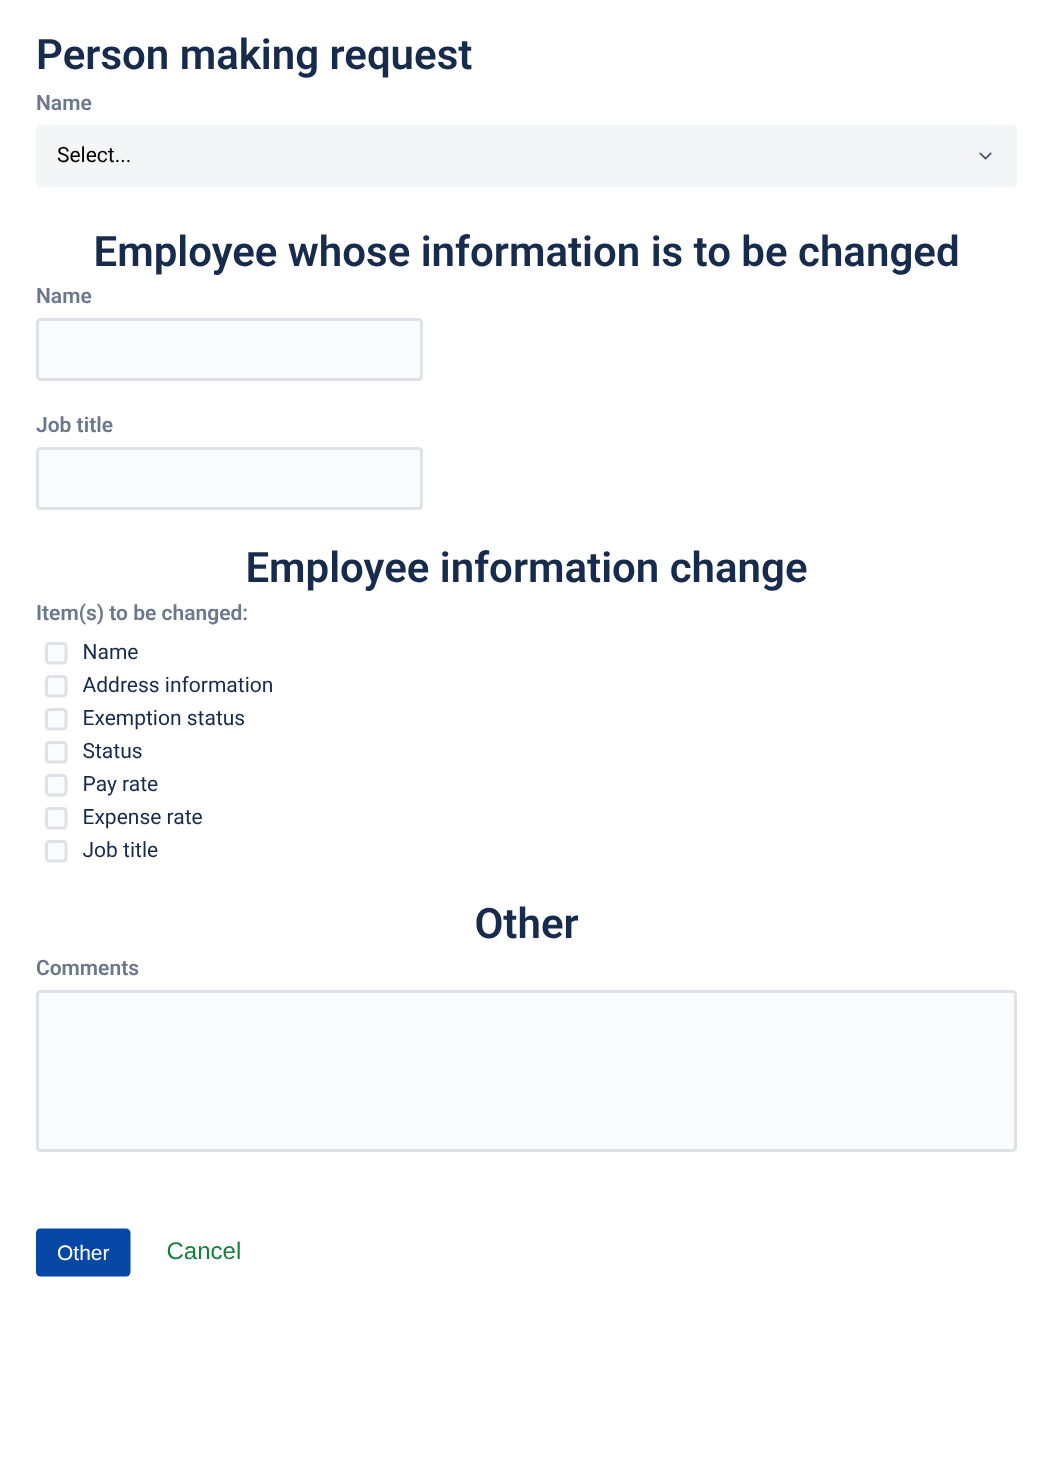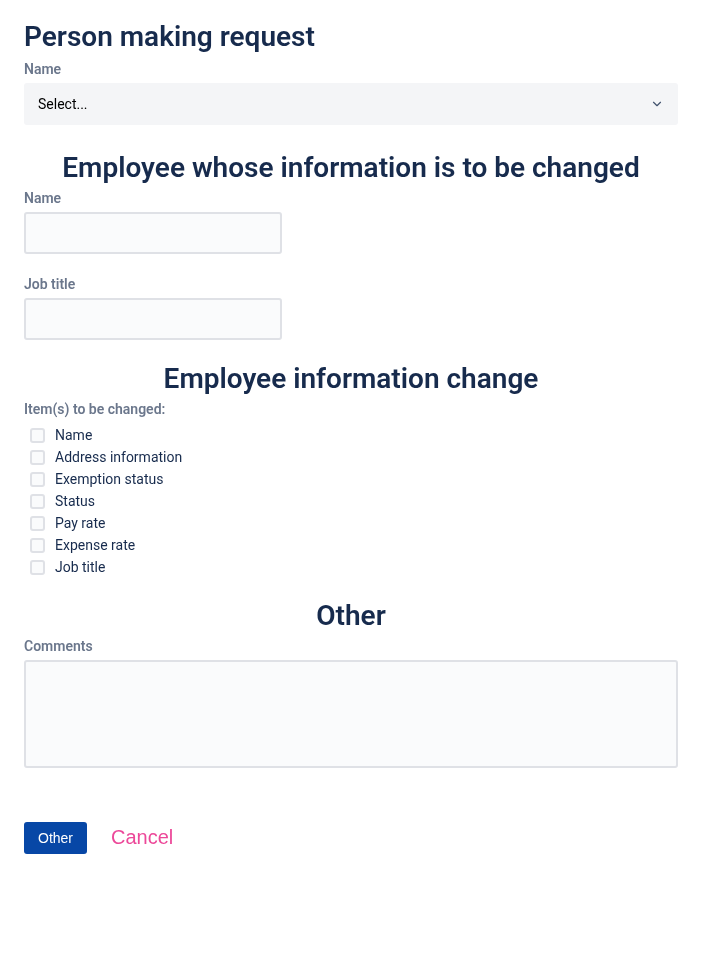--- a/index.html
+++ b/index.html
@@ -114,22 +114,22 @@
       border: none;
       border-radius: 3px;
       padding: 8px 14px;
       font-size: 14px;
       font-weight: 500;
       cursor: pointer;
     }
     .btn-link {
       background: none;
       border: none;
-      color: #ec4899;
-      font-size: 20px;
+      color: #15803d;
+      font-size: 16px;
       cursor: pointer;
       padding: 8px 4px;
     }
   </style>
 </head>
 <body>
 
 <h2 class="section-heading">Person making request</h2>
 <label class="field-label">Name</label>
 <div class="select-control">

